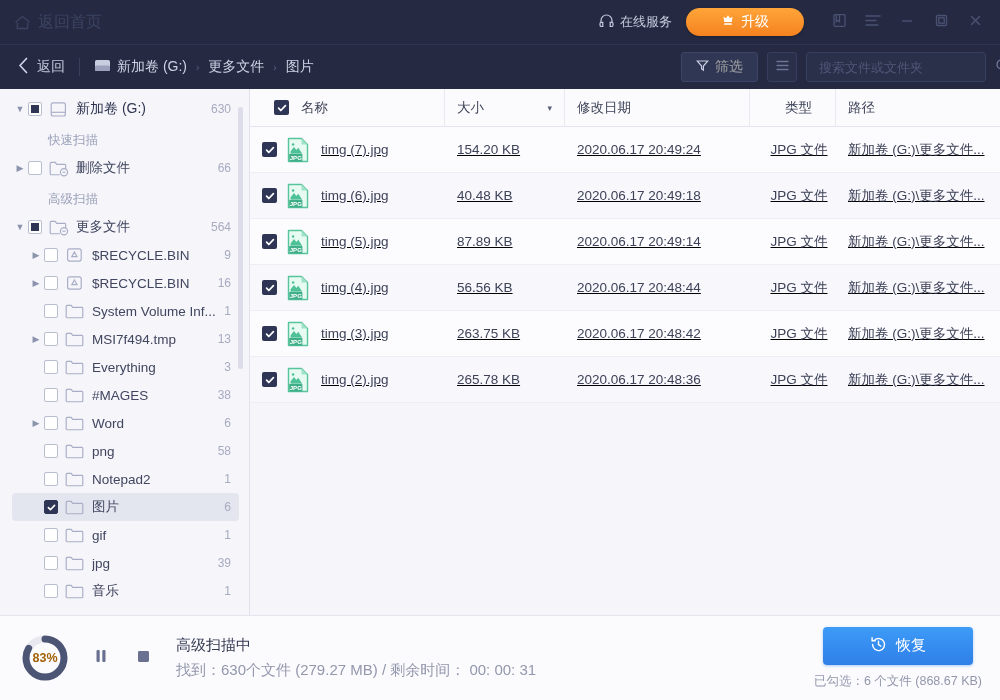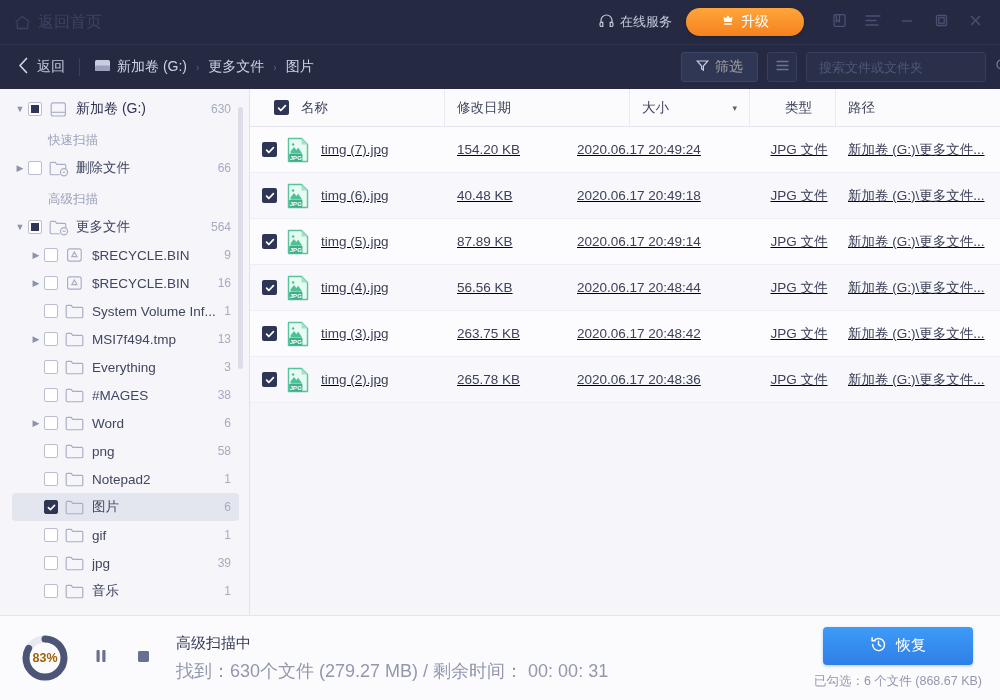--- a/index.html
+++ b/index.html
@@ -231,21 +231,21 @@
   }
   .ring { position: relative; width: 50px; height: 50px; flex: 0 0 50px; }
   .ring .pct {
     position: absolute; inset: 0;
     display: flex; align-items: center; justify-content: center;
     font-size: 12.5px; color: #a16207; font-weight: bold;
   }
   .ctrl-btn { width: 26px; height: 26px; display:flex; align-items:center; justify-content:center; cursor:pointer; }
   .scan-info { margin-left: 20px; }
   .scan-title { font-size: 15px; color: #343a52; margin-bottom: 6px; }
-  .scan-sub { font-size: 18px; color: #9397ac; }
+  .scan-sub { font-size: 15px; color: #9397ac; }
   .footer-right { margin-left: auto; display: flex; flex-direction: column; align-items: center; }
   .recover-btn {
     width: 150px; height: 38px;
     background: linear-gradient(to bottom, #3d9bf7, #2f7fe8);
     border-radius: 4px;
     color: #fff; font-size: 15px;
     display: flex; align-items: center; justify-content: center; gap: 9px;
     cursor: pointer;
     box-shadow: 0 1px 3px rgba(47,127,232,.4);
   }
@@ -595,26 +595,26 @@
     <div class="main">
       <div class="table-head">
         <div class="th c-name">
           <div class="hdr-check">
             <svg width="10" height="10" viewBox="0 0 10 10" stroke="#fff" stroke-width="1.7" fill="none" stroke-linecap="round" stroke-linejoin="round">
                 <path d="M1.6 5.2l2.2 2.3L8.4 2.6"></path>
               </svg>
           </div>
           <span>名称</span>
         </div>
-        <div class="th c-date">
-          <span>修改日期</span>
-        </div>
         <div class="th c-size">
           <span>大小</span>
           <span class="sort-caret">▾</span>
+        </div>
+        <div class="th c-date">
+          <span>修改日期</span>
         </div>
         <div class="th c-type">
           <span>类型</span>
         </div>
         <div class="th c-path">
           <span>路径</span>
         </div>
       </div>
       <div class="rows" id="rows">
           <div class="row">

